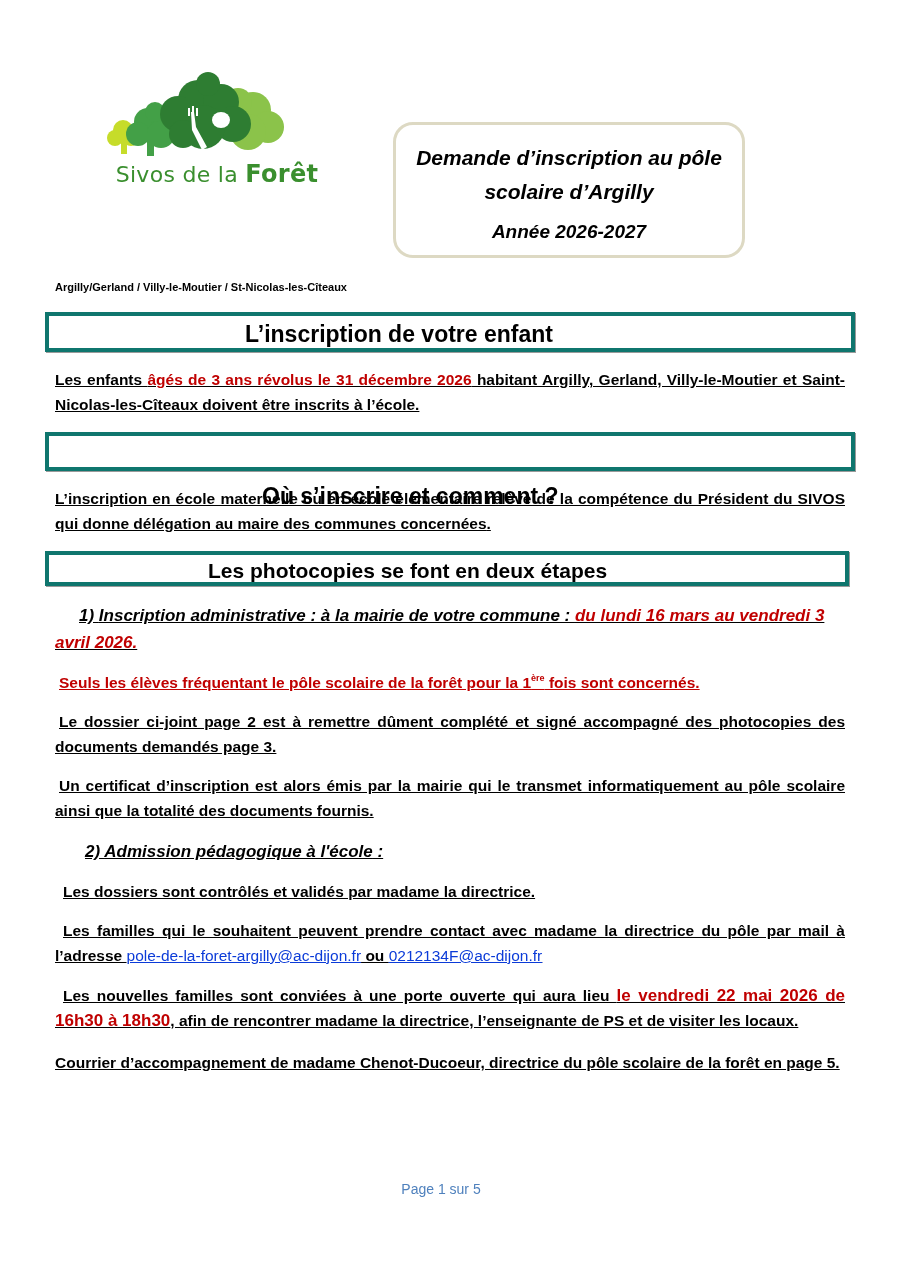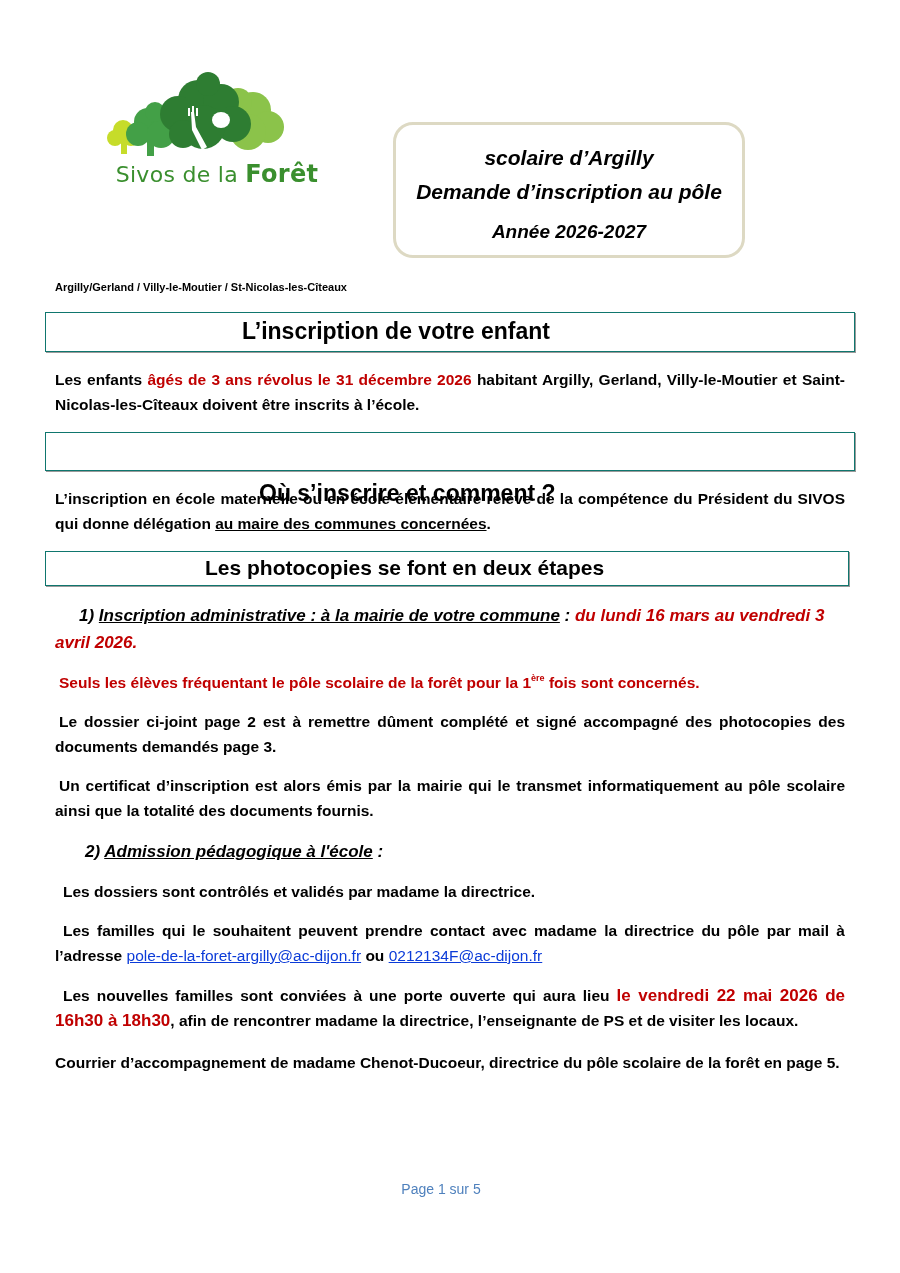--- a/index.html
+++ b/index.html
@@ -16,26 +16,26 @@
     .logo-addr div { white-space: nowrap; }
 
     .title-box { position: absolute; left: 393px; top: 122px; width: 352px; height: 136px;
       border: 3px solid #ddd9c3; border-radius: 20px; box-sizing: border-box; text-align: center;
       font-style: italic; font-weight: bold; font-size: 21px; }
     .title-box .t1 { position: absolute; left: 0; right: 0; top: 16px; line-height: 34px; }
     .title-box .t2 { position: absolute; left: 0; right: 0; top: 96px; font-size: 19px; }
 
     .communes { position: absolute; left: 55px; top: 281px; font-size: 11px; font-weight: bold; }
 
-    .section-box { position: absolute; left: 45px; border: 1px solid #0f766e;
+    .section-box { position: absolute; left: 45px; border: 4px solid #0f766e;
       box-shadow: 1px 1px 0 #9a9a9a; box-sizing: border-box; font-weight: bold; font-size: 23px; }
     .section-box span { position: absolute; white-space: nowrap; }
 
     .para { position: absolute; left: 55px; width: 790px; font-weight: bold; font-size: 15.5px;
-      line-height: 25px; text-align: justify; }
+      line-height: 25px; text-align: justify; text-decoration: underline; }
     .red { color: #c00000; }
     .u { text-decoration: underline; }
     .it { font-style: italic; }
     a.link { color: #0b3bd8; text-decoration: underline; font-weight: normal; }
     sup { font-size: 9px; vertical-align: 7px; line-height: 0; }
 
     .footer { position: absolute; left: 15px; width: 852px; top: 1181px; text-align: center;
       color: #4f81bd; font-size: 14px; }
   </style>
 </head>
@@ -84,22 +84,22 @@
         <rect x="93" y="36" width="2" height="8"></rect>
     </g>
   </svg>
   <div class="logo-name">
     <span>Sivos de la </span><span class="big">Forêt</span>
   </div>
 </div>
 
 <div class="title-box">
   <div class="t1">
+    <div>Demande d’inscription au pôle</div>
     <div>scolaire d’Argilly</div>
-    <div>Demande d’inscription au pôle</div>
   </div>
   <div class="t2">Année 2026-2027</div>
 </div>
 
 <div class="communes">Argilly/Gerland / Villy-le-Moutier / St-Nicolas-les-Cîteaux</div>
 
 <div class="section-box" style="top:312px; width:810px; height:40px;">
   <span style="left:196px; top:5px;">L’inscription de votre enfant</span>
 </div>
 <div class="para" style="top:367px;">

